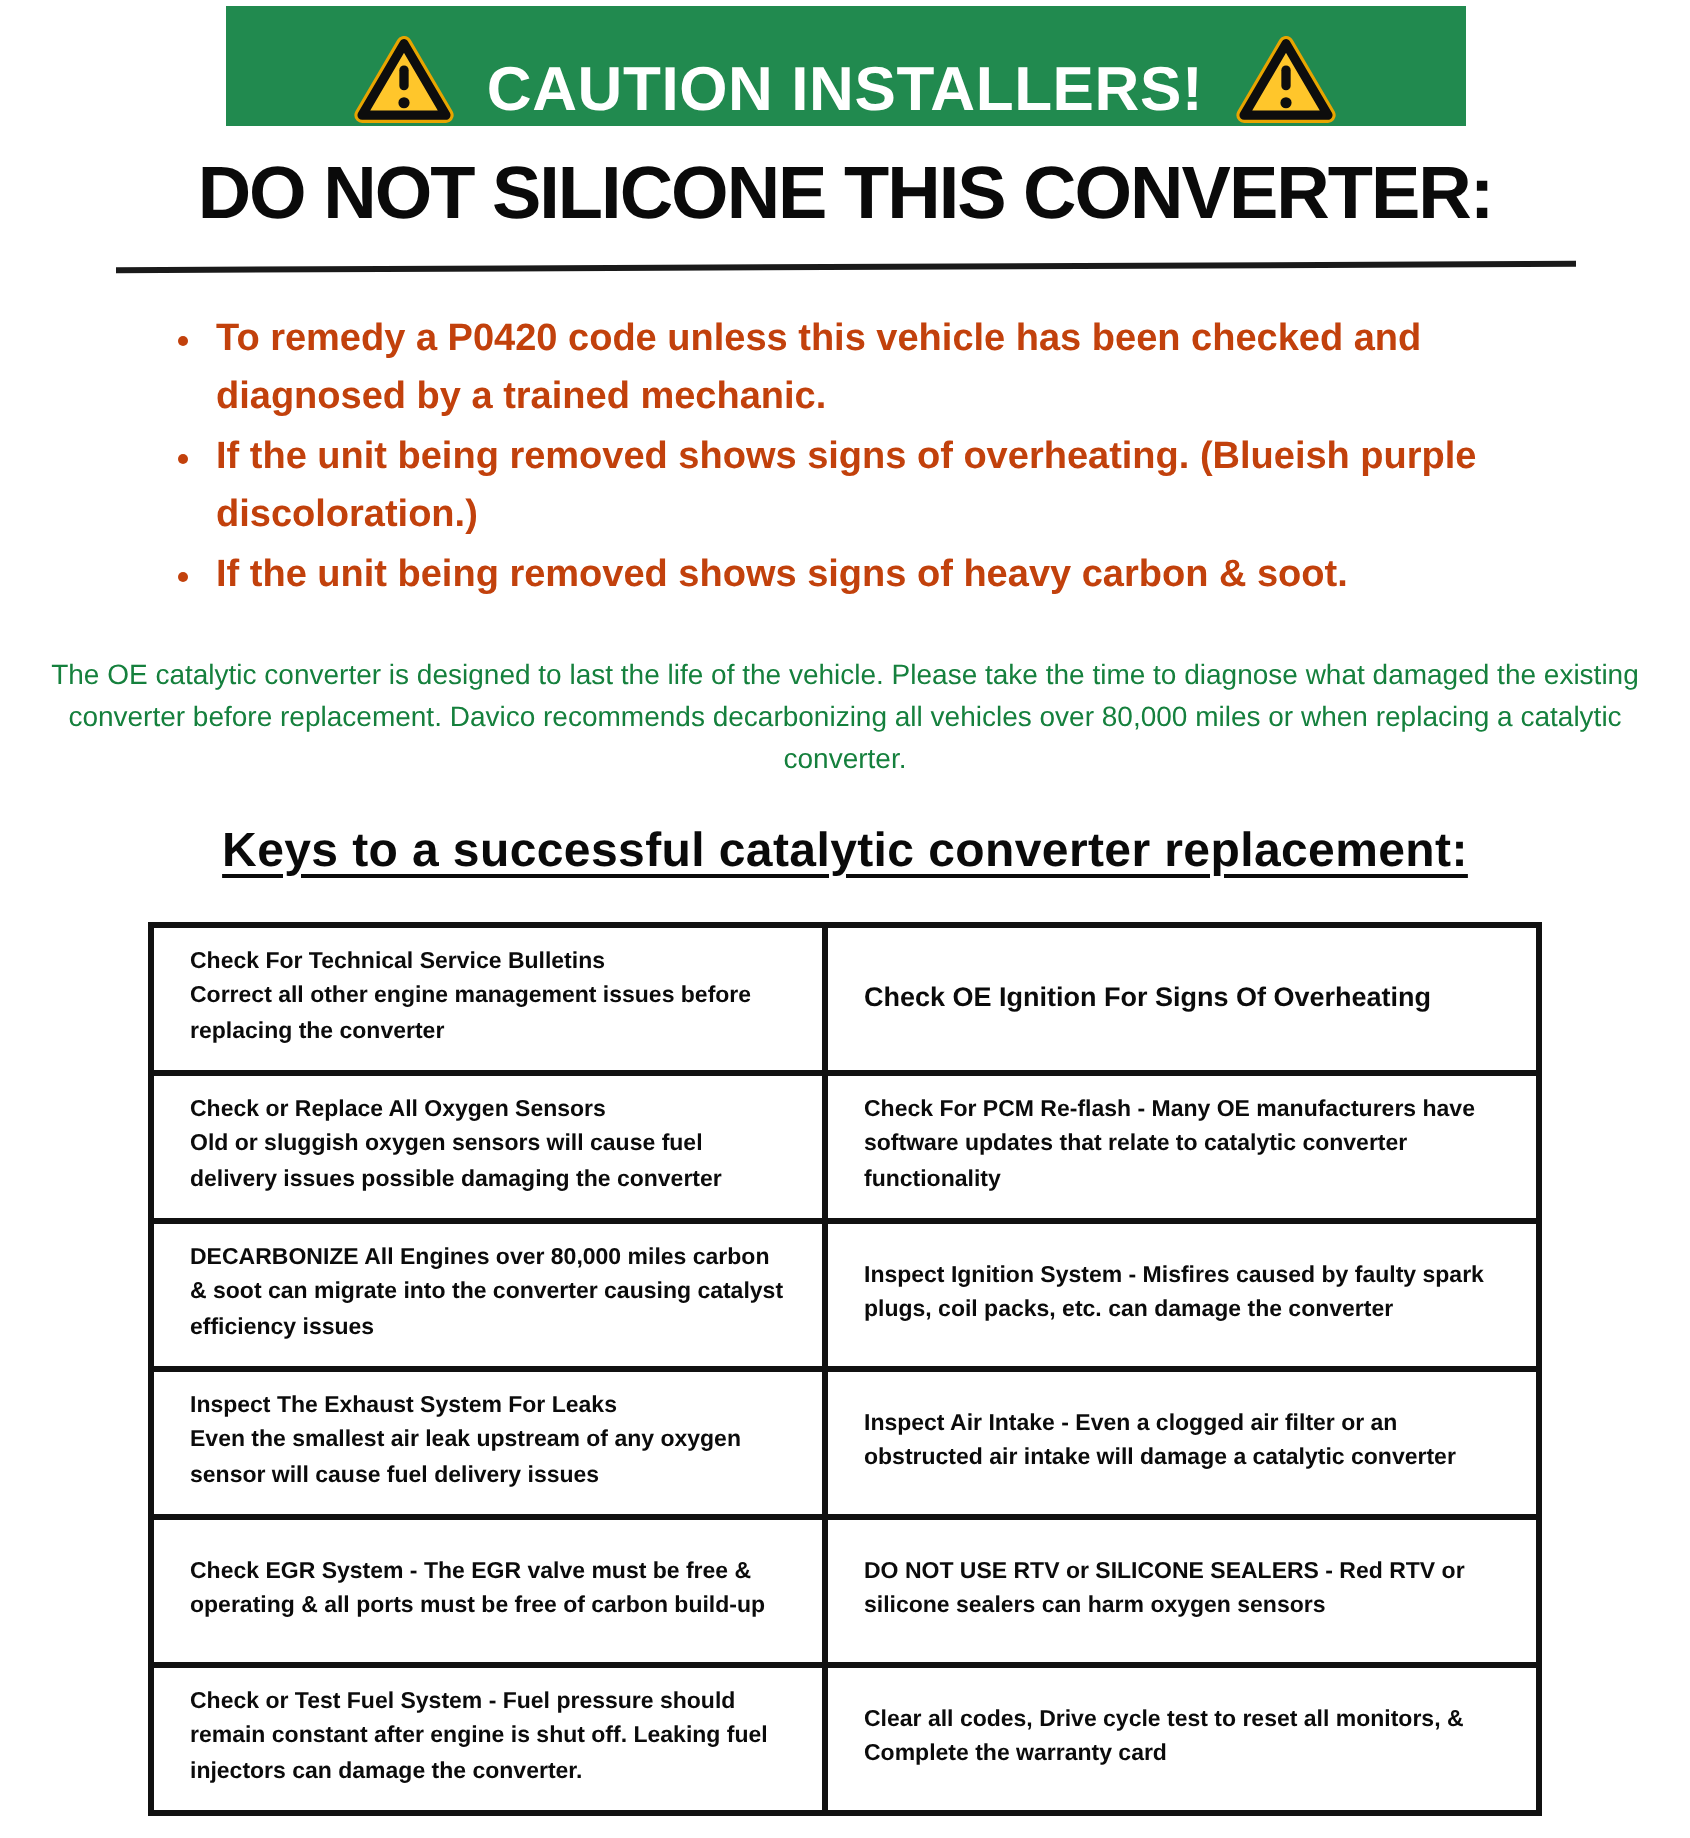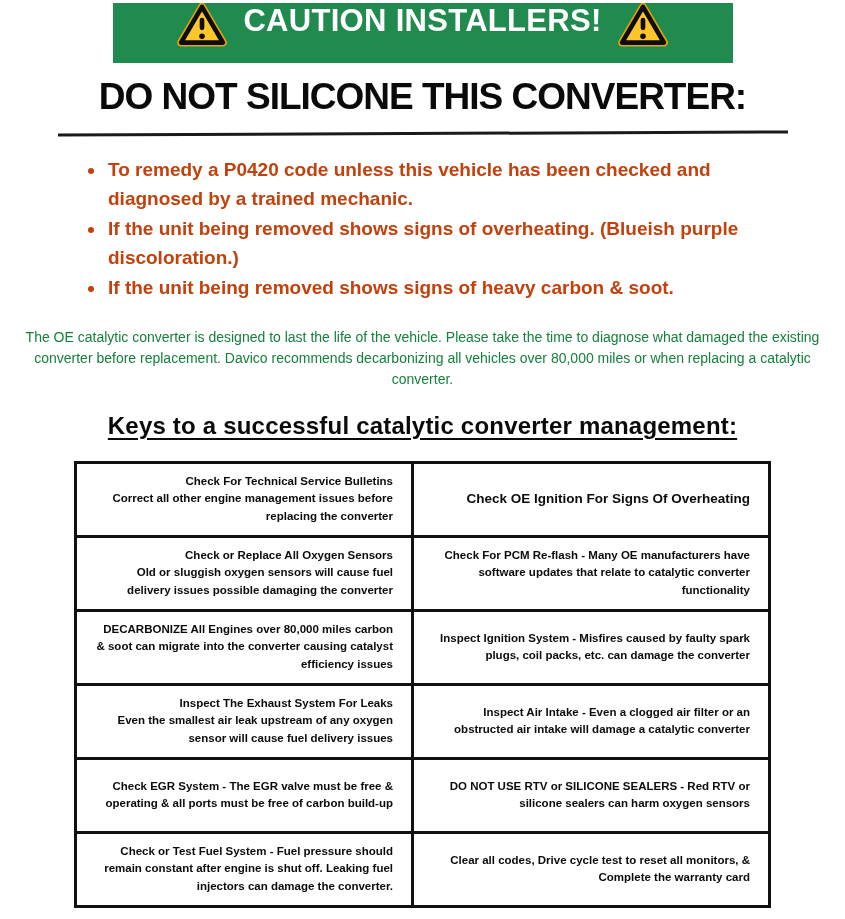--- a/index.html
+++ b/index.html
@@ -7,21 +7,21 @@
   body {
     width: 845px; height: 919px;
     font-family: "Liberation Sans", sans-serif;
     color: #0b0b0b;
     overflow: hidden;
   }
   .banner {
     width: 620px; height: 60px;
     margin: 3px auto 0;
     background: #218a4f;
-    display: flex; align-items: flex-start; justify-content: center;
+    display: flex; align-items: flex-end; justify-content: center;
     gap: 16px;
   }
   .banner-title {
     color: #ffffff;
     font-size: 31px;
     font-weight: bold;
     letter-spacing: 0.3px;
     white-space: nowrap;
   }
   .tri { width: 50px; height: 45px; display: block; }
@@ -73,21 +73,21 @@
   }
   table.keys-table {
     margin: 21px auto 0;
     width: 694px;
     border-collapse: collapse;
     table-layout: fixed;
   }
   table.keys-table td {
     border: 3px solid #111111;
     height: 74px;
-    text-align: right;
+    text-align: left;
     vertical-align: middle;
     font-weight: bold;
     font-size: 11.5px;
     line-height: 1.5;
     padding: 4px 18px;
     white-space: pre-line;
     color: #0b0b0b;
   }
   table.keys-table td.big { font-size: 13.5px; }
   col.c-left  { width: 337px; }
@@ -117,21 +117,21 @@
 <div class="divider"></div>
 
 <ul class="warn-list">
   <li>To remedy a P0420 code unless this vehicle has been checked and diagnosed by a trained mechanic.</li>
   <li>If the unit being removed shows signs of overheating. (Blueish purple discoloration.)</li>
   <li>If the unit being removed shows signs of heavy carbon &amp; soot.</li>
 </ul>
 
 <p class="body-paragraph">The OE catalytic converter is designed to last the life of the vehicle. Please take the time to diagnose what damaged the existing converter before replacement. Davico recommends decarbonizing all vehicles over 80,000 miles or when replacing a catalytic converter.</p>
 
-<h2 class="keys-heading">Keys to a successful catalytic converter management:</h2>
+<h2 class="keys-heading">Keys to a successful catalytic converter replacement:</h2>
 
 <table class="keys-table">
   <colgroup>
       <col class="c-left">
       <col class="c-right">
     </colgroup>
   <tbody>
     <tr>
       <td>Check For Technical Service Bulletins
 Correct all other engine management issues before replacing the converter</td>

